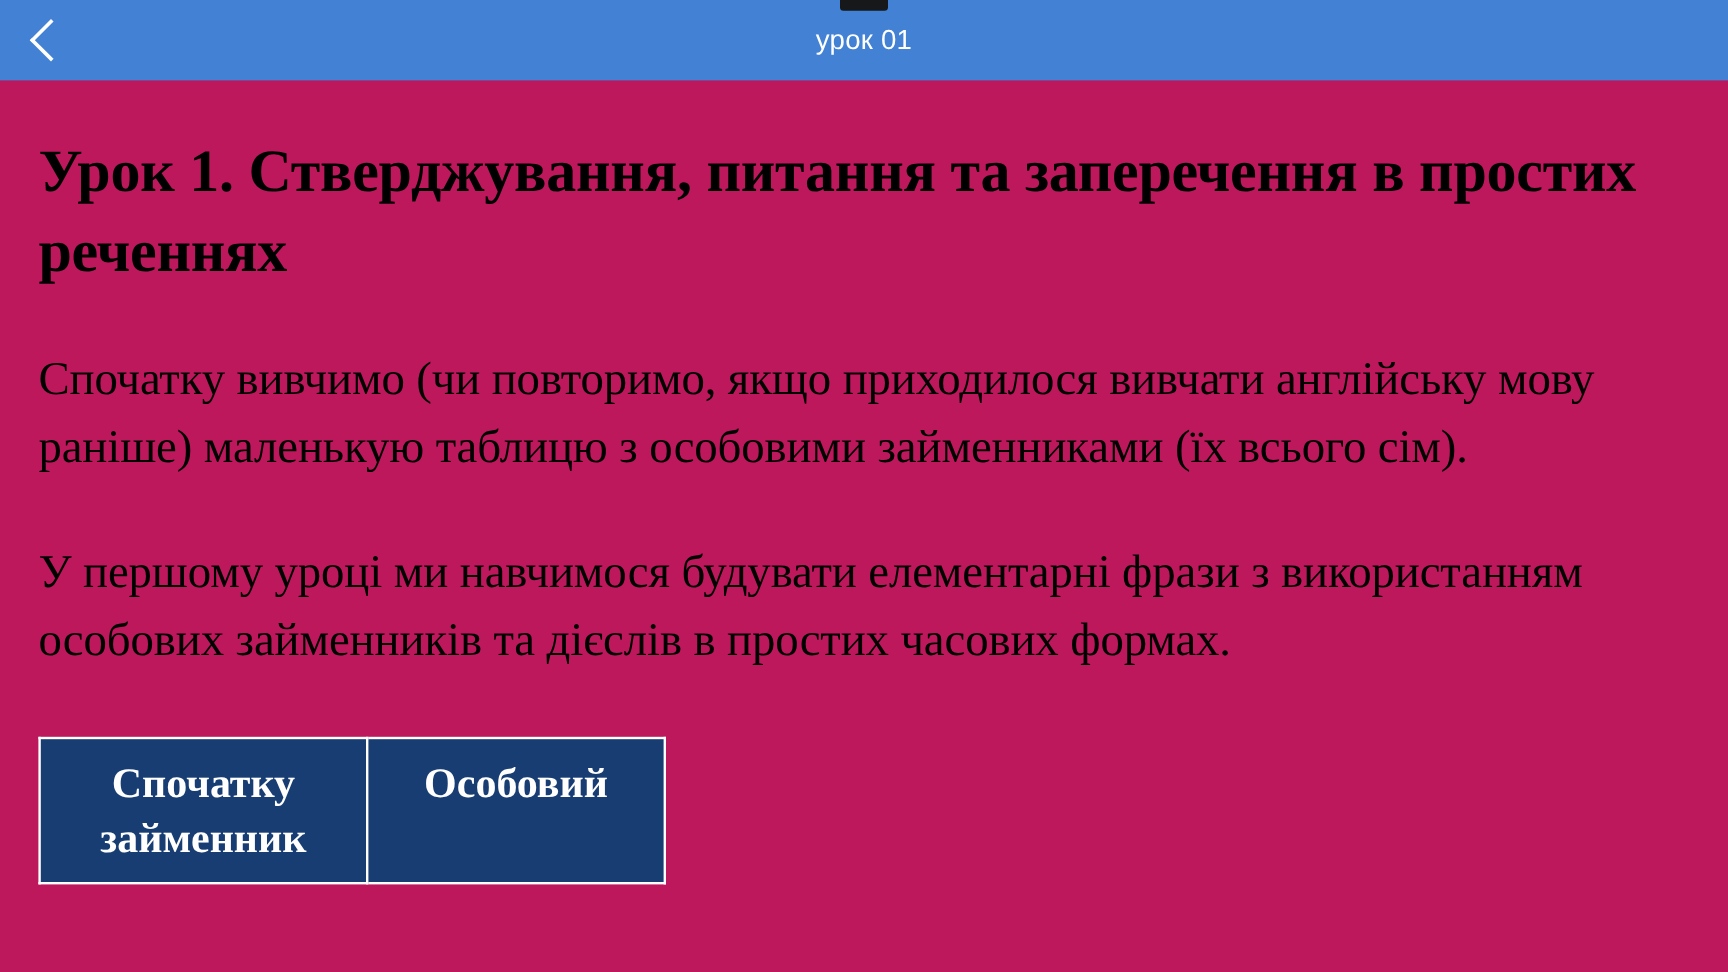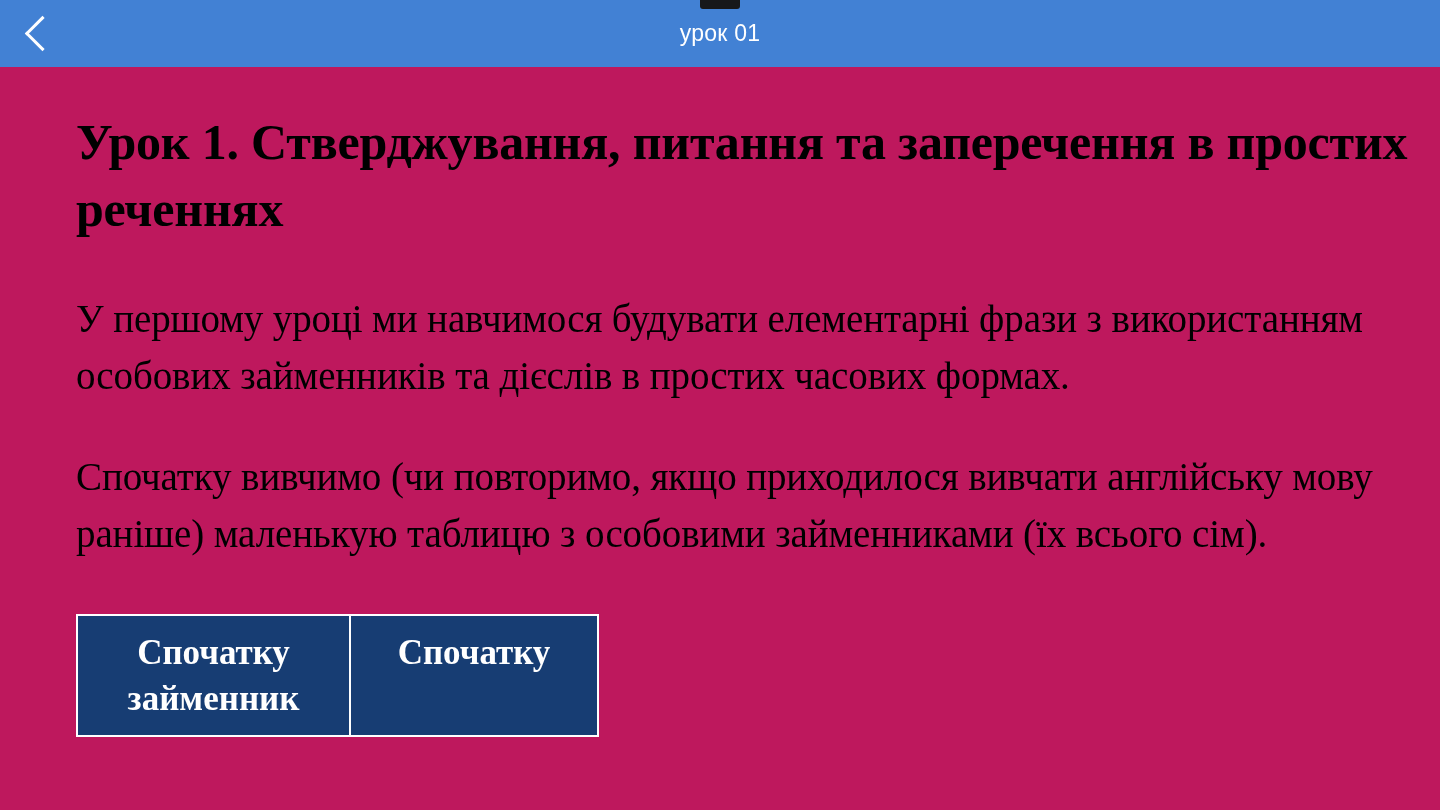--- a/index.html
+++ b/index.html
@@ -65,21 +65,20 @@
     width: 40px;
     height: 9px;
     background: #17181a;
     border-bottom-left-radius: 3px;
     border-bottom-right-radius: 3px;
   }
 
   
   .content {
     padding: 0 32px;
-    margin-left: 44px;
   }
   .lesson-title {
     font-family: "Liberation Serif", serif;
     font-weight: bold;
     font-size: 50px;
     line-height: 1.34;
     color: #000000;
     margin: 0;
     padding-top: 42px;
     letter-spacing: -0.2px;
@@ -126,27 +125,27 @@
       <span class="back-chevron"></span>
     </div>
     <div class="appbar-title">урок 01</div>
     <div class="status-notch"></div>
   </div>
 
   <div class="content">
 
     <h1 class="lesson-title">Урок 1. Стверджування, питання та заперечення в простих реченнях</h1>
 
+    <p class="paragraph p2">Спочатку вивчимо (чи повторимо, якщо приходилося вивчати англійську мову раніше) маленькую таблицю з особовими займенниками (їх всього сім).</p>
+
     <p class="paragraph p1">У першому уроці ми навчимося будувати елементарні фрази з використанням особових займенників та дієслів в простих часових формах.</p>
-
-    <p class="paragraph p2">Спочатку вивчимо (чи повторимо, якщо приходилося вивчати англійську мову раніше) маленькую таблицю з особовими займенниками (їх всього сім).</p>
 
     <table class="pronoun-table">
       <thead>
         <tr>
           <th class="col-a">Спочатку займенник</th>
-          <th class="col-b">Спочатку</th>
+          <th class="col-b">Особовий</th>
         </tr>
       </thead>
     </table>
 
   </div>
 </div>
 
 </body></html>

